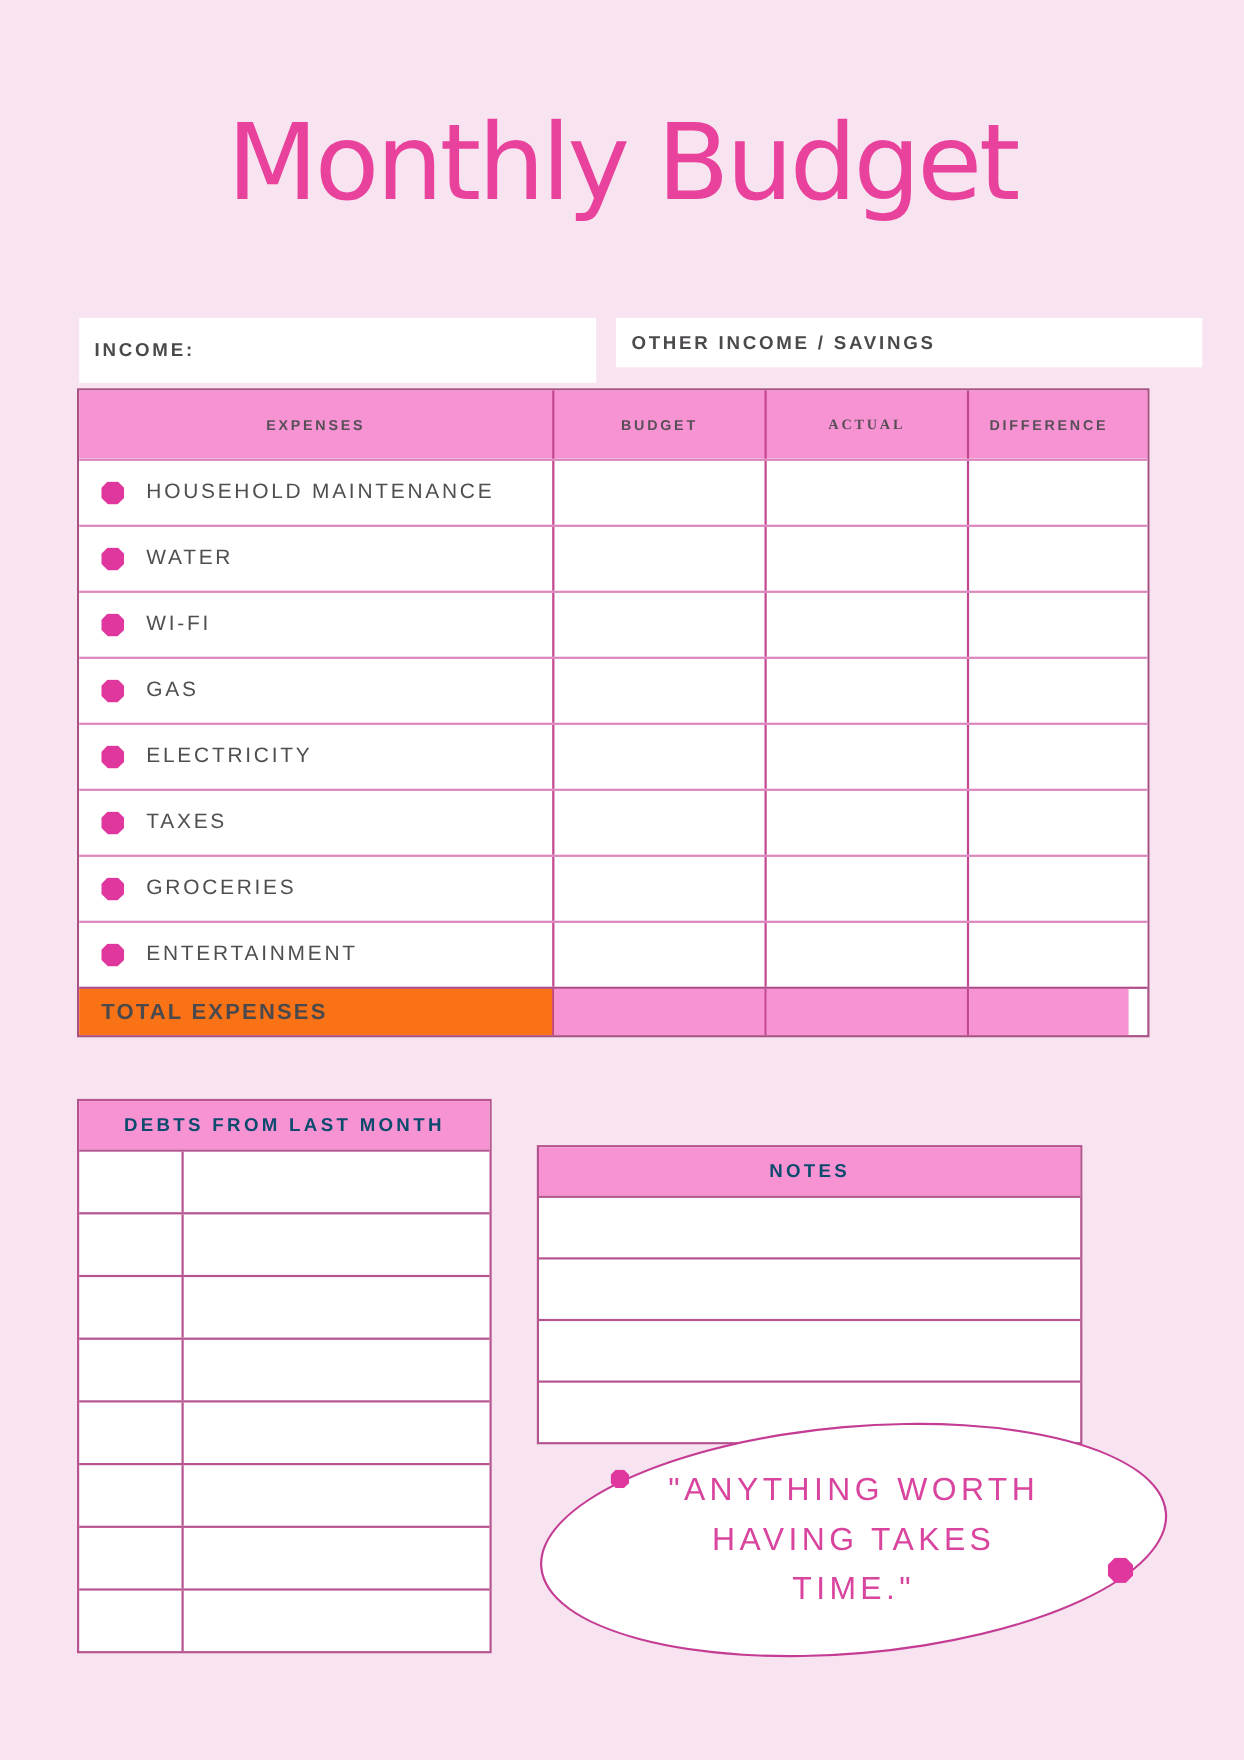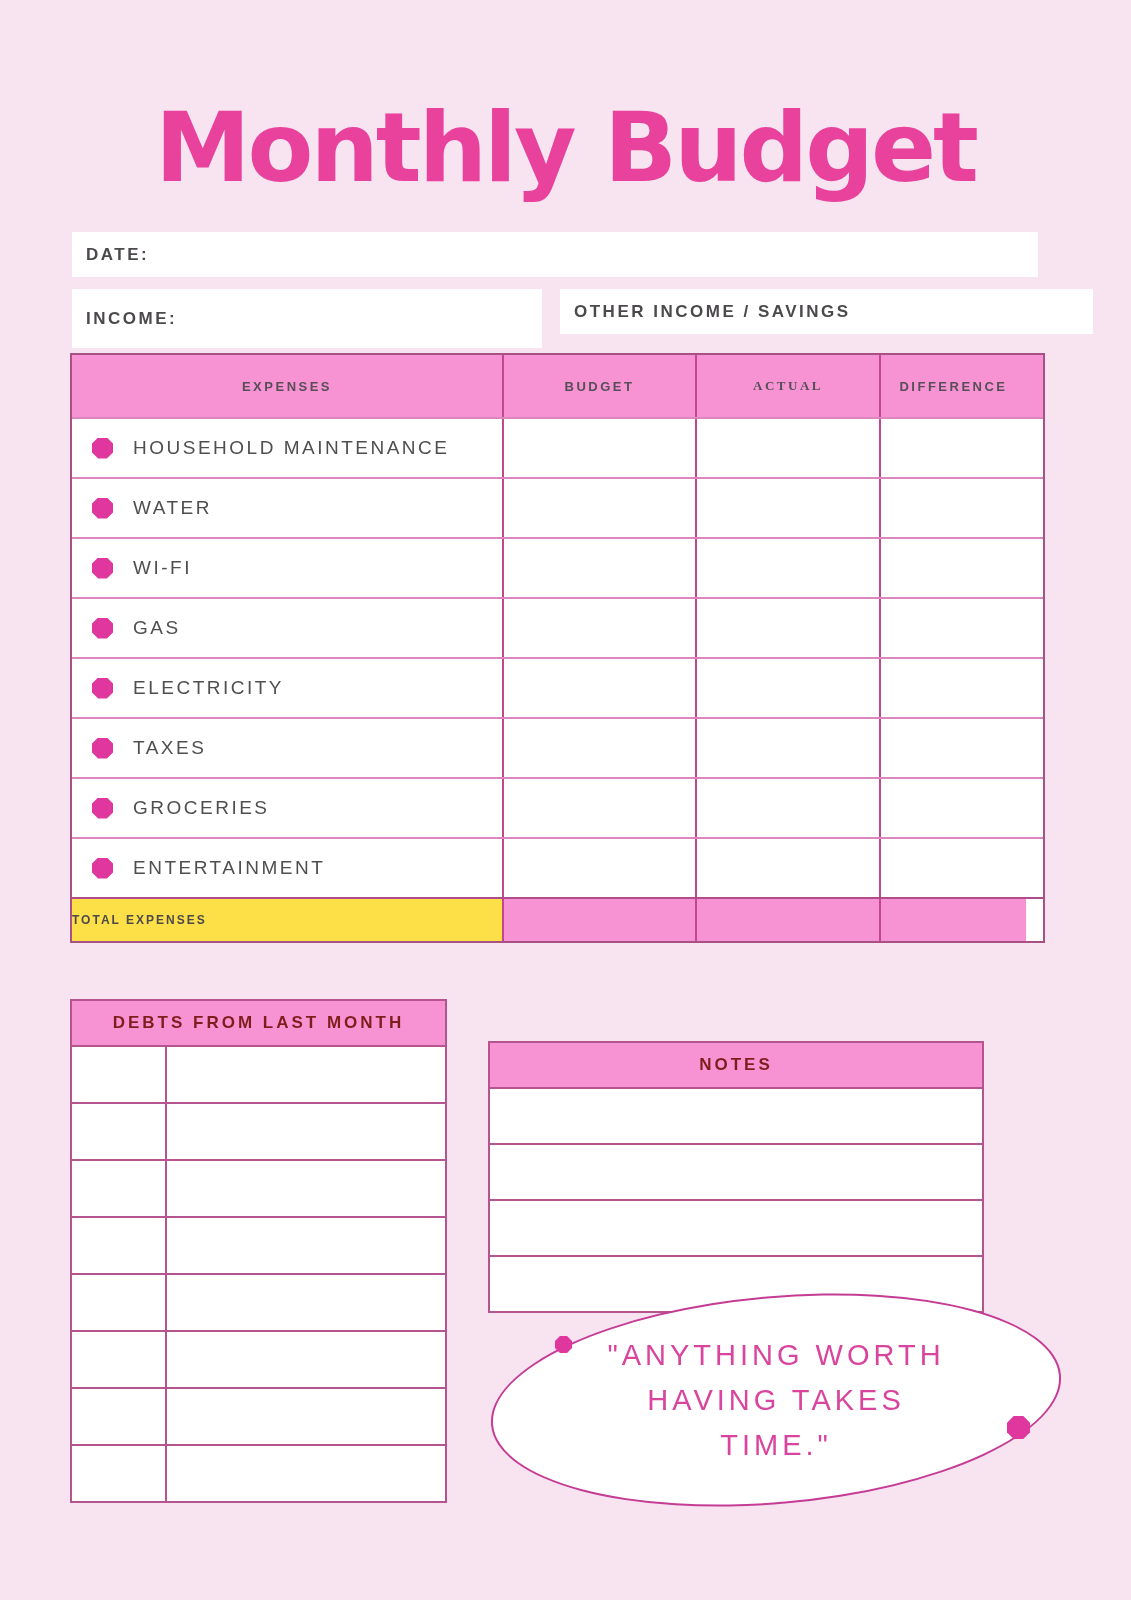--- a/index.html
+++ b/index.html
@@ -11,21 +11,21 @@
     background: #f8e3f0;
     font-family: "Liberation Sans", sans-serif;
     overflow: hidden;
   }
   
   .title {
     position: absolute;
     top: 92px; left: 0; right: 0;
     text-align: center;
     font-family: "DejaVu Sans", sans-serif;
-    font-weight: 700;
+    font-weight: 400;
     font-size: 96px;
     letter-spacing: -3px;
     color: #e8429c;
   }
   
   .field-box {
     position: absolute;
     background: #ffffff;
     display: flex;
     align-items: center;
@@ -64,36 +64,36 @@
   .exp-data .label-cell {
     display: flex; align-items: center; gap: 20px; padding-left: 20px;
     font-size: 19px; letter-spacing: 2.5px; color: #4f4f4f;
   }
   .octagon {
     width: 21px; height: 21px; background: #e0379e; flex: 0 0 auto;
     clip-path: polygon(29% 0,71% 0,100% 29%,100% 71%,71% 100%,29% 100%,0 71%,0 29%);
   }
   .exp-total { height: 44px; border-top: 2px solid #b04c8c; }
   .exp-total .label-cell {
-    display: flex; align-items: center; 
-    font-size: 12px; font-weight: 700; letter-spacing: 2px; color: #4c494c;
-    background: #fde047;
+    display: flex; align-items: center; padding-left: 20px;
+    font-size: 20px; font-weight: 700; letter-spacing: 2px; color: #4c494c;
+    background: #f97316;
   }
   .exp-total .pink-cell { background: #f893d3; }
   
   .debts-table {
     position: absolute;
     left: 70px; top: 999px; width: 377px;
     border: 2px solid #b5548f;
     background: #ffffff;
   }
   .panel-header {
     height: 44px; background: #f893d3;
     display: flex; align-items: center; justify-content: center;
-    font-size: 17px; font-weight: 700; letter-spacing: 3px; color: #7f1d1d; text-align: center;
+    font-size: 17px; font-weight: 700; letter-spacing: 3px; color: #0c4a6e; text-align: center;
   }
   .debt-row { display: flex; height: 57px; border-top: 2px solid #b5548f; }
   .debt-col1 { width: 95px; border-right: 2px solid #b5548f; }
   .debt-col2 { flex: 1; }
   
   .notes-panel {
     position: absolute;
     left: 488px; top: 998px; width: 496px;
     border: 2px solid #b5548f;
     background: #ffffff;
@@ -128,23 +128,20 @@
   .dot-1 { left: 555px;  top: 1336px; width: 17px; height: 17px; }
   .dot-2 { left: 1007px; top: 1416px; width: 23px; height: 23px; }
 </style>
 </head>
 <body>
 
 <div class="page">
 
   <div class="title">Monthly Budget</div>
 
-  <div class="field-box date-box">
-    <span class="field-label">DATE:</span>
-  </div>
 
   <div class="field-box income-box">
     <span class="field-label">INCOME:</span>
   </div>
 
   <div class="field-box other-box">
     <span class="field-label">OTHER INCOME / SAVINGS</span>
   </div>
 
   <div class="expenses-table">

